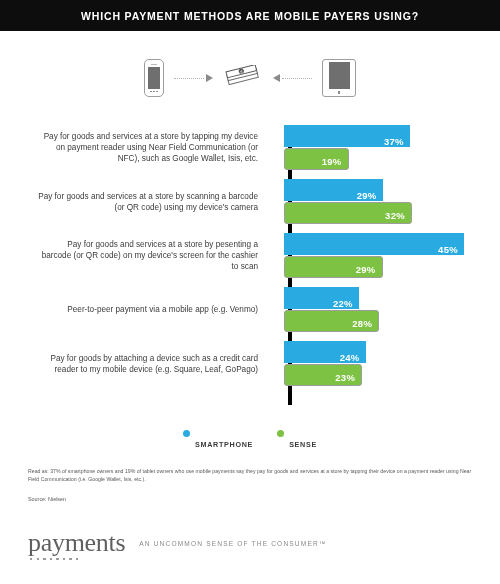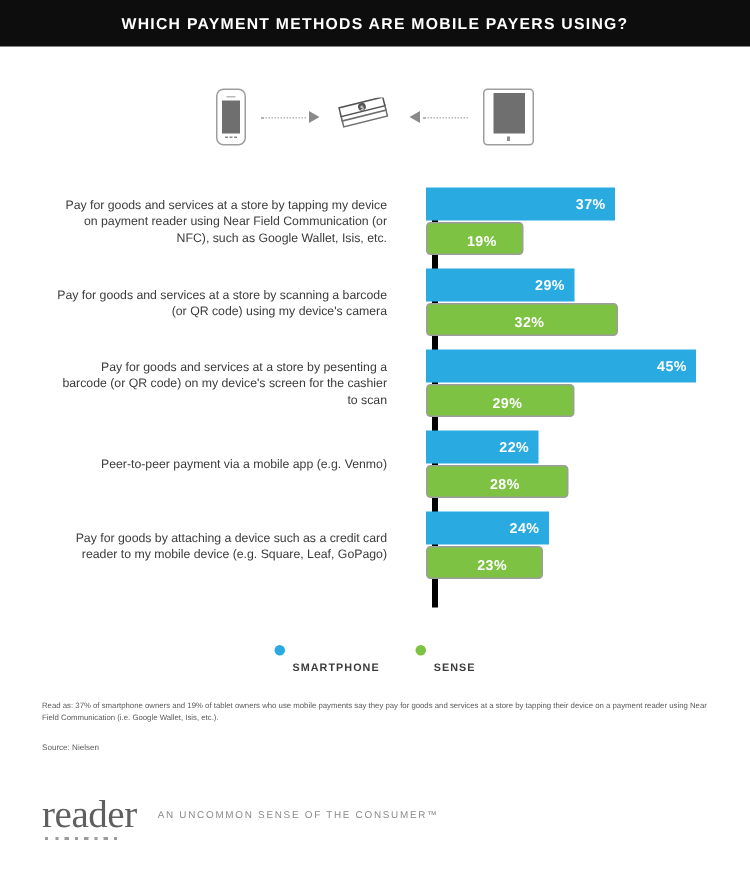--- a/index.html
+++ b/index.html
@@ -81,21 +81,21 @@
   }
   .group:last-child{margin-bottom:11px;}
   .cat-label{
     width:248px;flex:none;text-align:right;padding-right:26px;
     box-sizing:border-box;
     font-size:8.2px;line-height:11px;color:#3b3b3b;
     font-family:"Liberation Sans", sans-serif;
   }
   .bars{flex:1;display:flex;flex-direction:column;gap:1px;position:relative;}
   .bar{
-    height:22px;display:flex;align-items:center;justify-content:flex-end;
+    height:22px;display:flex;align-items:flex-end;justify-content:flex-end;
     box-sizing:border-box;padding-right:6px;
   }
   .bar.smartphone{background:#29abe2;}
   .bar.tablet{background:#7dc242;}
   .bar .val{
     color:#ffffff;font-size:9.5px;font-weight:bold;
     letter-spacing:0.3px;
     font-family:"Liberation Sans", sans-serif;
   }
 
@@ -278,21 +278,21 @@
     </div>
   </div>
 
   <div class="notes">
     <div class="readas">Read as: 37% of smartphone owners and 19% of tablet owners who use mobile payments say they pay for goods and services at a store by tapping their device on a payment reader using Near Field Communication (i.e. Google Wallet, Isis, etc.).</div>
     <div class="source">Source: Nielsen</div>
   </div>
 
   <div class="brand">
     <div class="nielsen-logo">
-      <div class="nielsen-word">reader</div>
+      <div class="nielsen-word">payments</div>
       <div class="nielsen-dots">
         <i></i>
           <i></i>
           <i></i>
           <i></i>
           <i></i>
           <i></i>
           <i></i>
           <i></i>
       </div>

